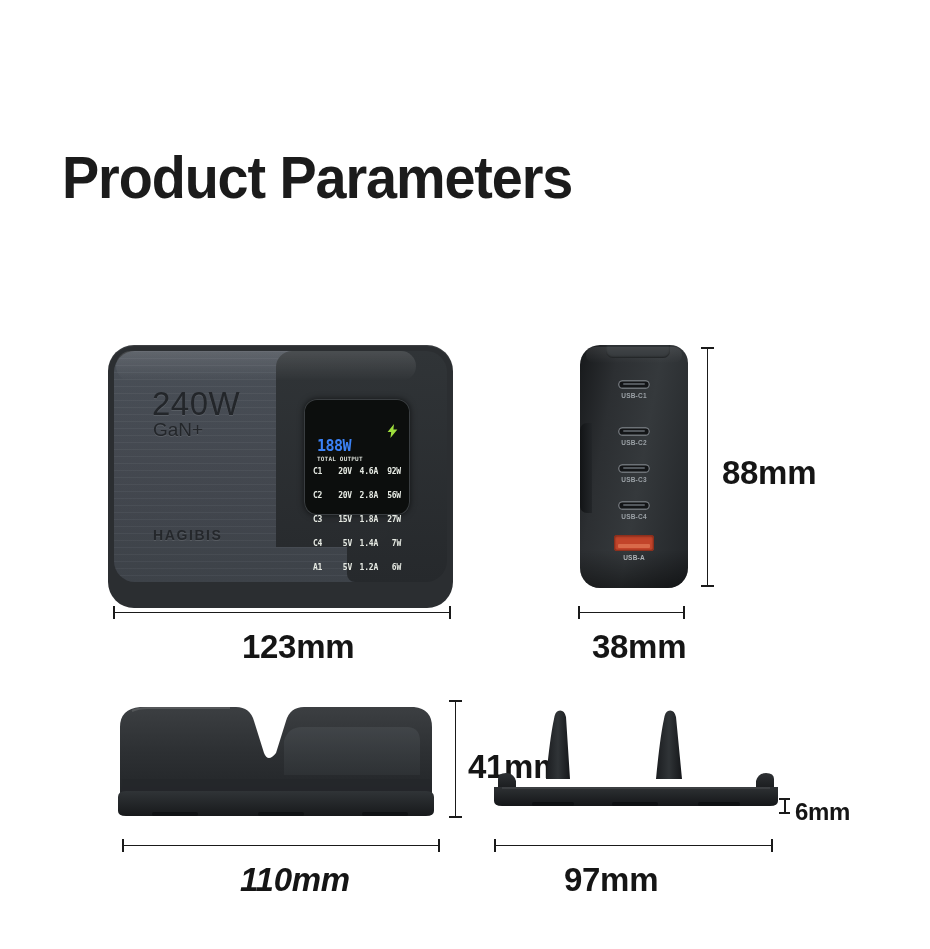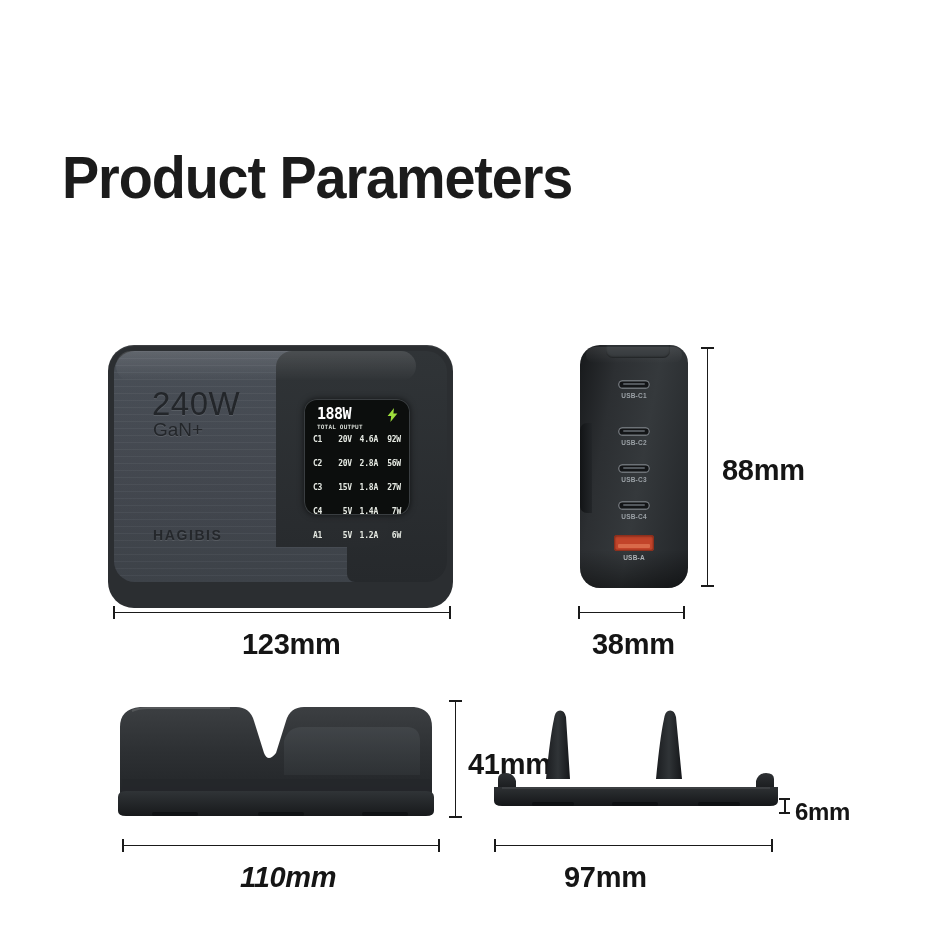--- a/index.html
+++ b/index.html
@@ -58,21 +58,21 @@
     left: -6px;
     height: 1.6px;
     width: 13px;
     background: #1a1a1a;
   }
   .dim-v::before { top: 0; }
   .dim-v::after  { bottom: 0; }
 
   .dim-label {
     position: absolute;
-    font-size: 29px;
+    font-size: 33px;
     font-weight: 700;
     color: #151515;
     white-space: nowrap;
     letter-spacing: -0.3px;
   }
   .dim-label.sm { font-size: 24px; }
 
   
   .dim-ibeam {
     position: absolute;
@@ -207,23 +207,24 @@
   }
   .lcd-toprow {
     display: flex;
     align-items: center;
     justify-content: space-between;
     padding: 0 3px 0 4px;
   }
   .lcd-total {
     font-size: 15px;
     font-weight: 700;
-    color: #ffffff;
+    color: #3b82f6;
     letter-spacing: -0.5px;
     line-height: 1;
+    margin-top: 32px;
   }
   .lcd-bolt {
     width: 11px;
     height: 14px;
   }
   .lcd-sub {
     margin-top: 2px;
     padding-left: 4px;
     font-size: 6px;
     font-weight: 700;

